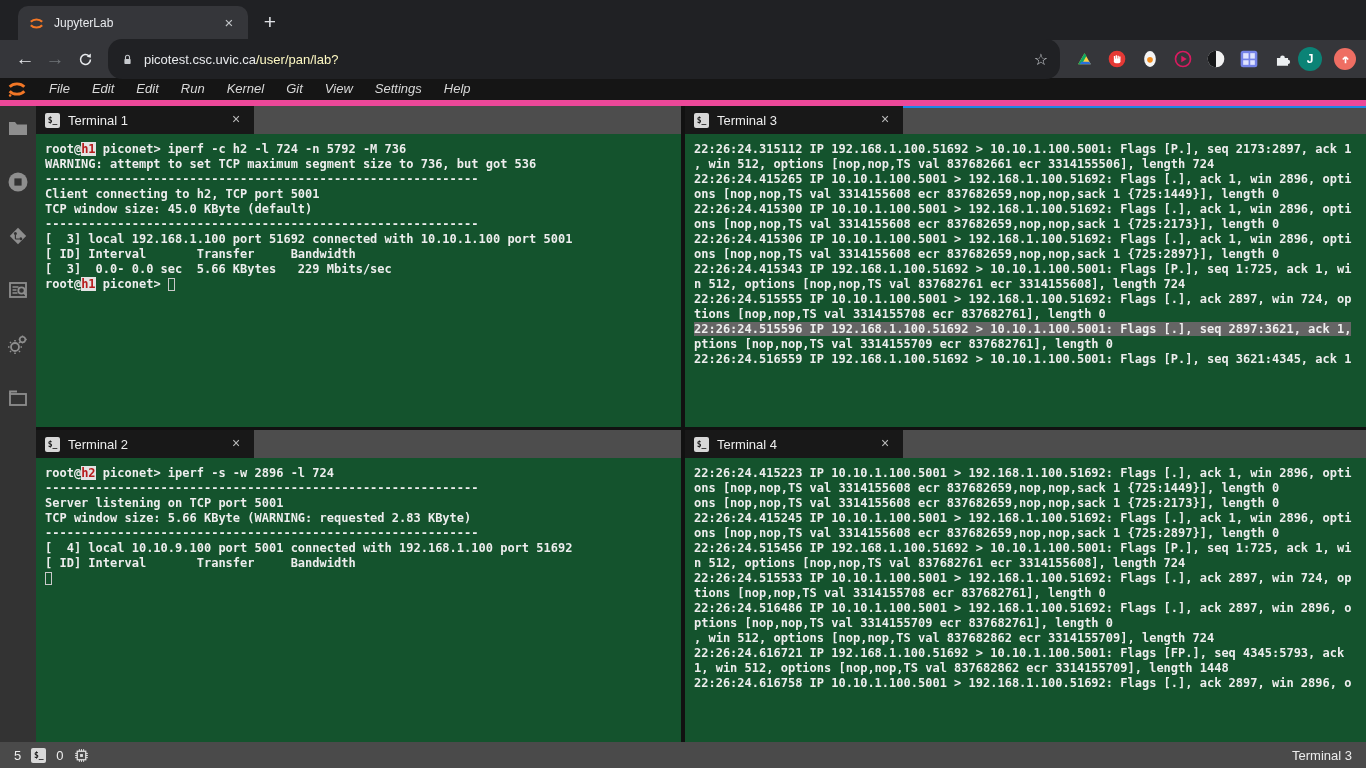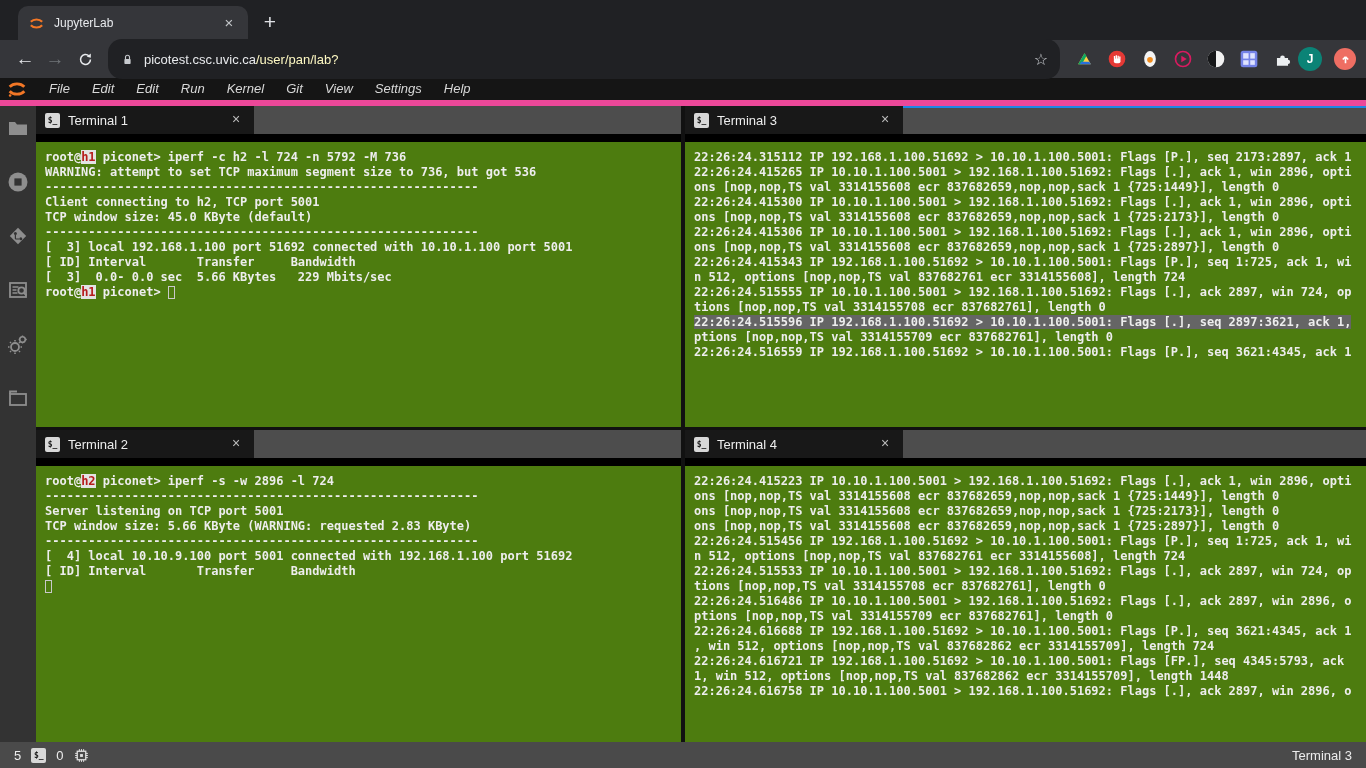--- a/index.html
+++ b/index.html
@@ -51,22 +51,22 @@
   .panel { background:#000; display:flex; flex-direction:column; overflow:hidden; }
   .panel-header { height:28px; background:#4d4d4d; display:flex; flex:0 0 auto; }
   .panel.focused .panel-header { box-shadow:inset 0 2px 0 #1e88e5; }
   .panel-tab { width:218px; background:#181818; color:#ededed; display:flex; align-items:center;
     gap:8px; padding:0 9px; font-size:13px; }
   .term-badge { width:15px; height:15px; background:#d8d8d8; color:#191919; border-radius:2px;
     font:bold 8px/15px "DejaVu Sans Mono", monospace; text-align:center; flex:0 0 auto; }
   .panel-tab .tab-title { flex:1; }
   .panel-tab .tab-x { color:#bdbdbd; font-size:14px; }
 
-  .term { flex:1; background:#4d7c0f; padding:8px 0 0 9px; overflow:hidden;
-    font:bold 12px/15px "DejaVu Sans Mono", monospace; color:#ededed;margin-top:8px; }
+  .term { flex:1; background:#14532d; padding:8px 0 0 9px; overflow:hidden;
+    font:bold 12px/15px "DejaVu Sans Mono", monospace; color:#ededed; }
   .tline { white-space:pre; }
   .tline .host { color:#b71c1c; background:#e3e3e3; }
   .tline.sel span { background:#656565; }
   .tline .cursor { display:inline-block; width:7px; height:13px; border:1px solid #c9c9c9;
     vertical-align:-2px; background:transparent; }
 
   
   #statusbar { height:26px; background:#4a4a4a; color:#ececec; font-size:13px; display:flex;
     align-items:center; justify-content:space-between; padding:0 14px; }
   #statusbar .left { display:flex; align-items:center; gap:10px; }
@@ -239,20 +239,21 @@
     <div class="panel focused">
       <div class="panel-header">
         <div class="panel-tab">
           <span class="term-badge">$_</span>
           <span class="tab-title">Terminal 3</span>
           <span class="tab-x">×</span>
         </div>
       </div>
       <div class="term">
           <div class="tline"><span>22:26:24.315112 IP 192.168.1.100.51692 &gt; 10.10.1.100.5001: Flags [P.], seq 2173:2897, ack 1</span></div>
+          <div class="tline"><span>, win 512, options [nop,nop,TS val 837682661 ecr 3314155506], length 724</span></div>
           <div class="tline"><span>22:26:24.415265 IP 10.10.1.100.5001 &gt; 192.168.1.100.51692: Flags [.], ack 1, win 2896, opti</span></div>
           <div class="tline"><span>ons [nop,nop,TS val 3314155608 ecr 837682659,nop,nop,sack 1 {725:1449}], length 0</span></div>
           <div class="tline"><span>22:26:24.415300 IP 10.10.1.100.5001 &gt; 192.168.1.100.51692: Flags [.], ack 1, win 2896, opti</span></div>
           <div class="tline"><span>ons [nop,nop,TS val 3314155608 ecr 837682659,nop,nop,sack 1 {725:2173}], length 0</span></div>
           <div class="tline"><span>22:26:24.415306 IP 10.10.1.100.5001 &gt; 192.168.1.100.51692: Flags [.], ack 1, win 2896, opti</span></div>
           <div class="tline"><span>ons [nop,nop,TS val 3314155608 ecr 837682659,nop,nop,sack 1 {725:2897}], length 0</span></div>
           <div class="tline"><span>22:26:24.415343 IP 192.168.1.100.51692 &gt; 10.10.1.100.5001: Flags [P.], seq 1:725, ack 1, wi</span></div>
           <div class="tline"><span>n 512, options [nop,nop,TS val 837682761 ecr 3314155608], length 724</span></div>
           <div class="tline"><span>22:26:24.515555 IP 10.10.1.100.5001 &gt; 192.168.1.100.51692: Flags [.], ack 2897, win 724, op</span></div>
           <div class="tline"><span>tions [nop,nop,TS val 3314155708 ecr 837682761], length 0</span></div>
@@ -287,28 +288,28 @@
         <div class="panel-tab">
           <span class="term-badge">$_</span>
           <span class="tab-title">Terminal 4</span>
           <span class="tab-x">×</span>
         </div>
       </div>
       <div class="term">
           <div class="tline"><span>22:26:24.415223 IP 10.10.1.100.5001 &gt; 192.168.1.100.51692: Flags [.], ack 1, win 2896, opti</span></div>
           <div class="tline"><span>ons [nop,nop,TS val 3314155608 ecr 837682659,nop,nop,sack 1 {725:1449}], length 0</span></div>
           <div class="tline"><span>ons [nop,nop,TS val 3314155608 ecr 837682659,nop,nop,sack 1 {725:2173}], length 0</span></div>
+          <div class="tline"><span>22:26:24.415245 IP 10.10.1.100.5001 &gt; 192.168.1.100.51692: Flags [.], ack 1, win 2896, opti</span></div>
           <div class="tline"><span>ons [nop,nop,TS val 3314155608 ecr 837682659,nop,nop,sack 1 {725:2897}], length 0</span></div>
           <div class="tline"><span>22:26:24.515456 IP 192.168.1.100.51692 &gt; 10.10.1.100.5001: Flags [P.], seq 1:725, ack 1, wi</span></div>
           <div class="tline"><span>n 512, options [nop,nop,TS val 837682761 ecr 3314155608], length 724</span></div>
           <div class="tline"><span>22:26:24.515533 IP 10.10.1.100.5001 &gt; 192.168.1.100.51692: Flags [.], ack 2897, win 724, op</span></div>
           <div class="tline"><span>tions [nop,nop,TS val 3314155708 ecr 837682761], length 0</span></div>
           <div class="tline"><span>22:26:24.516486 IP 10.10.1.100.5001 &gt; 192.168.1.100.51692: Flags [.], ack 2897, win 2896, o</span></div>
           <div class="tline"><span>ptions [nop,nop,TS val 3314155709 ecr 837682761], length 0</span></div>
-          <div class="tline"><span>22:26:24.616688 IP 192.168.1.100.51692 &gt; 10.10.1.100.5001: Flags [P.], seq 3621:4345, ack 1</span></div>
           <div class="tline"><span>, win 512, options [nop,nop,TS val 837682862 ecr 3314155709], length 724</span></div>
           <div class="tline"><span>22:26:24.616721 IP 192.168.1.100.51692 &gt; 10.10.1.100.5001: Flags [FP.], seq 4345:5793, ack</span></div>
           <div class="tline"><span>1, win 512, options [nop,nop,TS val 837682862 ecr 3314155709], length 1448</span></div>
           <div class="tline"><span>22:26:24.616758 IP 10.10.1.100.5001 &gt; 192.168.1.100.51692: Flags [.], ack 2897, win 2896, o</span></div>
         </div>
     </div>
 
   </div>
 </div>
 

